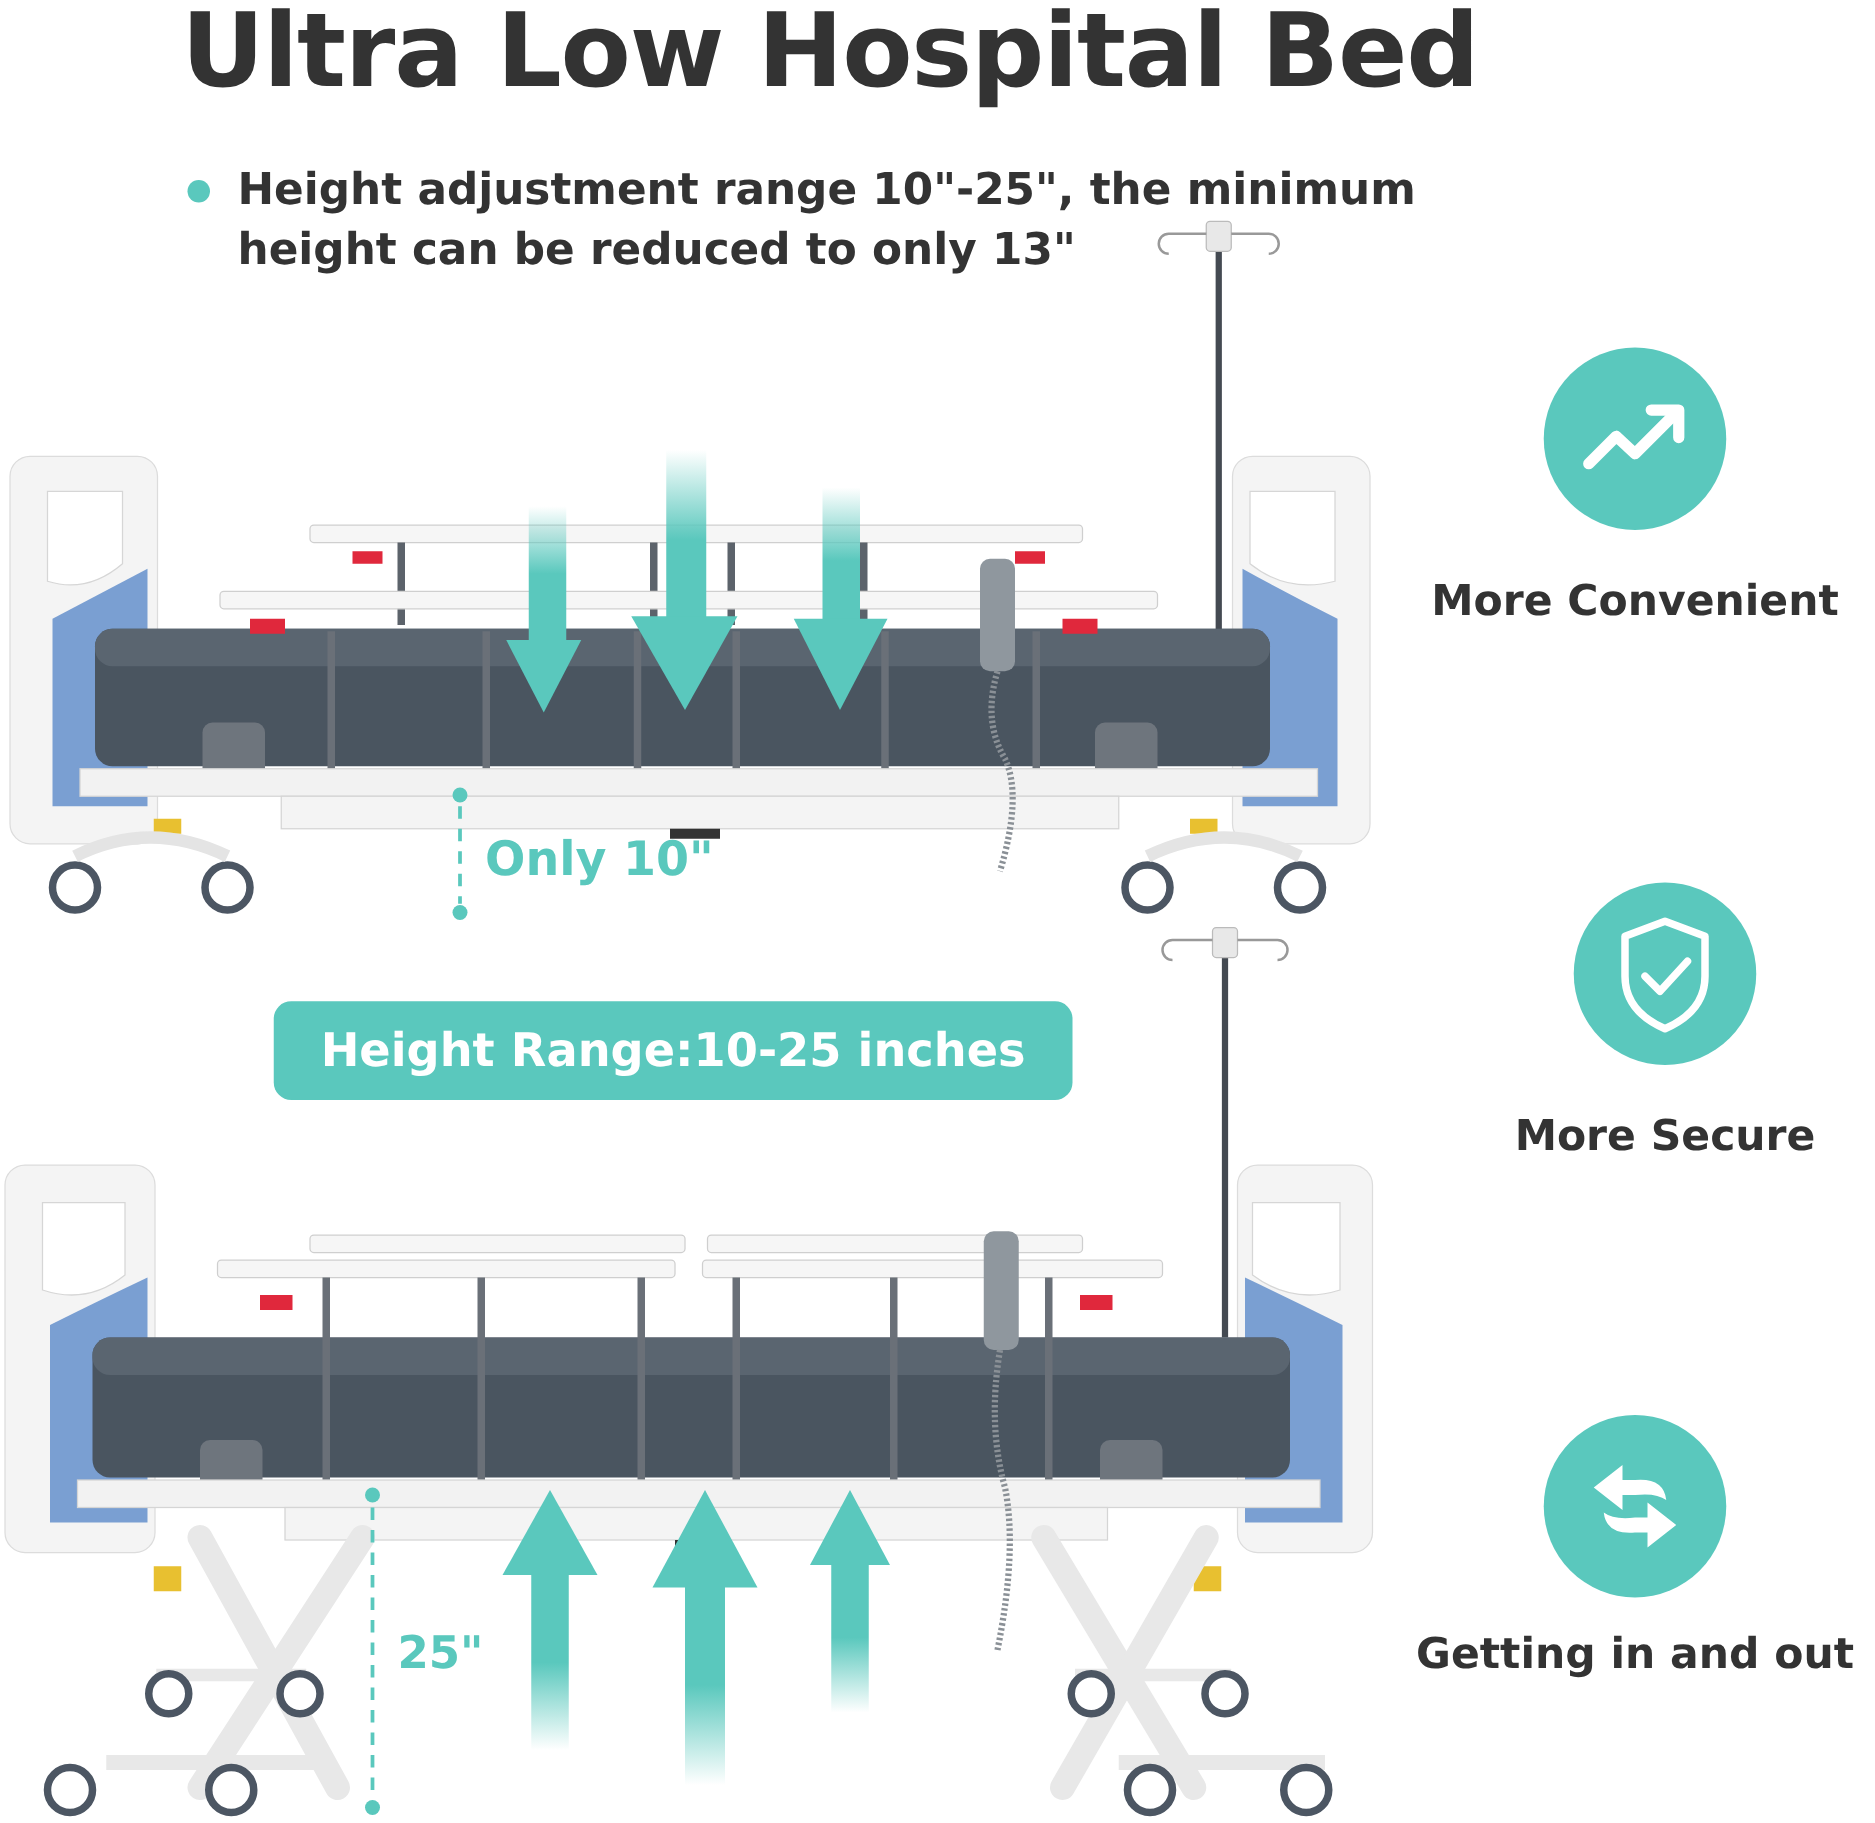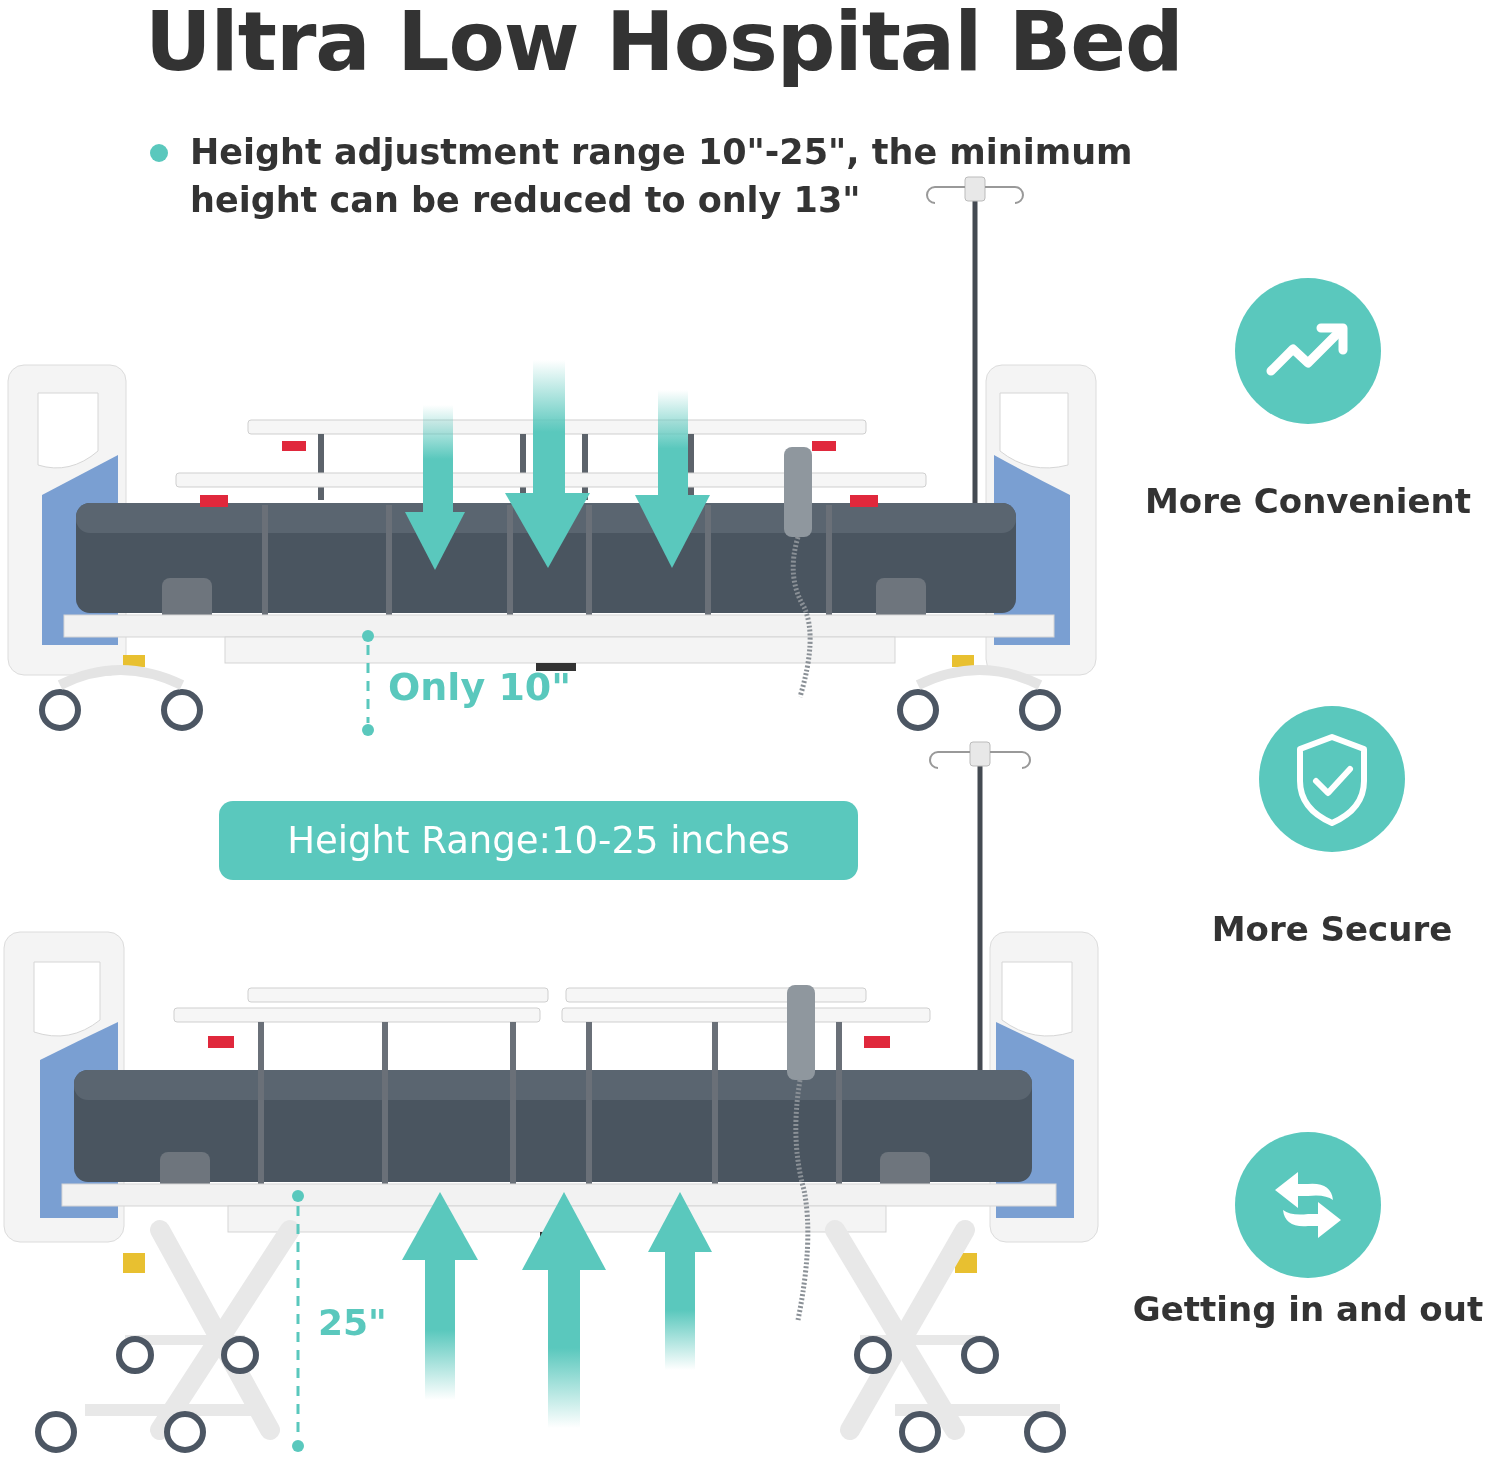--- a/index.html
+++ b/index.html
@@ -7,23 +7,23 @@
          font-family: "DejaVu Sans", "Liberation Sans", sans-serif; color: #333333; }
   .abs { position: absolute; }
   .title { left: 145px; top: -6px; font-size: 82px; font-weight: bold; color: #333333;
            letter-spacing: -1px; white-space: nowrap; }
   .bullet-dot { left: 150px; top: 144px; width: 18px; height: 18px; border-radius: 50%; background: #5ac8bd; }
   .bullet-text { left: 190px; top: 128px; font-size: 35px; font-weight: bold; line-height: 48px;
                  color: #333333; white-space: nowrap; }
   .feature { width: 380px; text-align: center; }
   .feature .circle { width: 146px; height: 146px; border-radius: 50%; background: #5ac8bd;
                      margin: 0 auto; display: flex; align-items: center; justify-content: center; }
-  .feature .label { font-size: 34px; font-weight: bold; color: #333333; line-height: 46px; margin-top: 54px; }
+  .feature .label { font-size: 34px; font-weight: bold; color: #333333; line-height: 46px; margin-top: 34px; }
   .pill { left: 219px; top: 801px; width: 639px; height: 79px; background: #5ac8bd; border-radius: 14px;
-          color: #ffffff; font-size: 37px; font-weight: normal; display: flex; align-items: center;
+          color: #ffffff; font-size: 37px; font-weight: bold; display: flex; align-items: center;
           justify-content: center; white-space: nowrap; }
   .measure-text { color: #5ac8bd; font-weight: bold; }
   .bed svg { display: block; }
 </style>
 </head>
 <body>
 
 <div class="abs title">Ultra Low Hospital Bed</div>
 
 <div class="abs bullet-dot"></div>
@@ -245,16 +245,16 @@
   <div class="label">More Secure</div>
 </div>
 
 <div class="abs feature" style="left:1118px;top:1132px;">
   <div class="circle">
     <svg width="90" height="90" viewBox="0 0 90 90">
         <path d="M70 40 Q68 22 45 24 H35 V12 L12 30 L35 48 V36 H45 Q62 34 70 40 Z" fill="#fff"></path>
         <path d="M20 50 Q22 68 45 66 H55 V78 L78 60 L55 42 V54 H45 Q28 56 20 50 Z" fill="#fff"></path>
       </svg>
   </div>
-  <div class="label" style="margin-top:8px;">
+  <div class="label" style="margin-top:22px;">
     <div>Getting in and out</div>
   </div>
 </div>
 
 </body></html>

